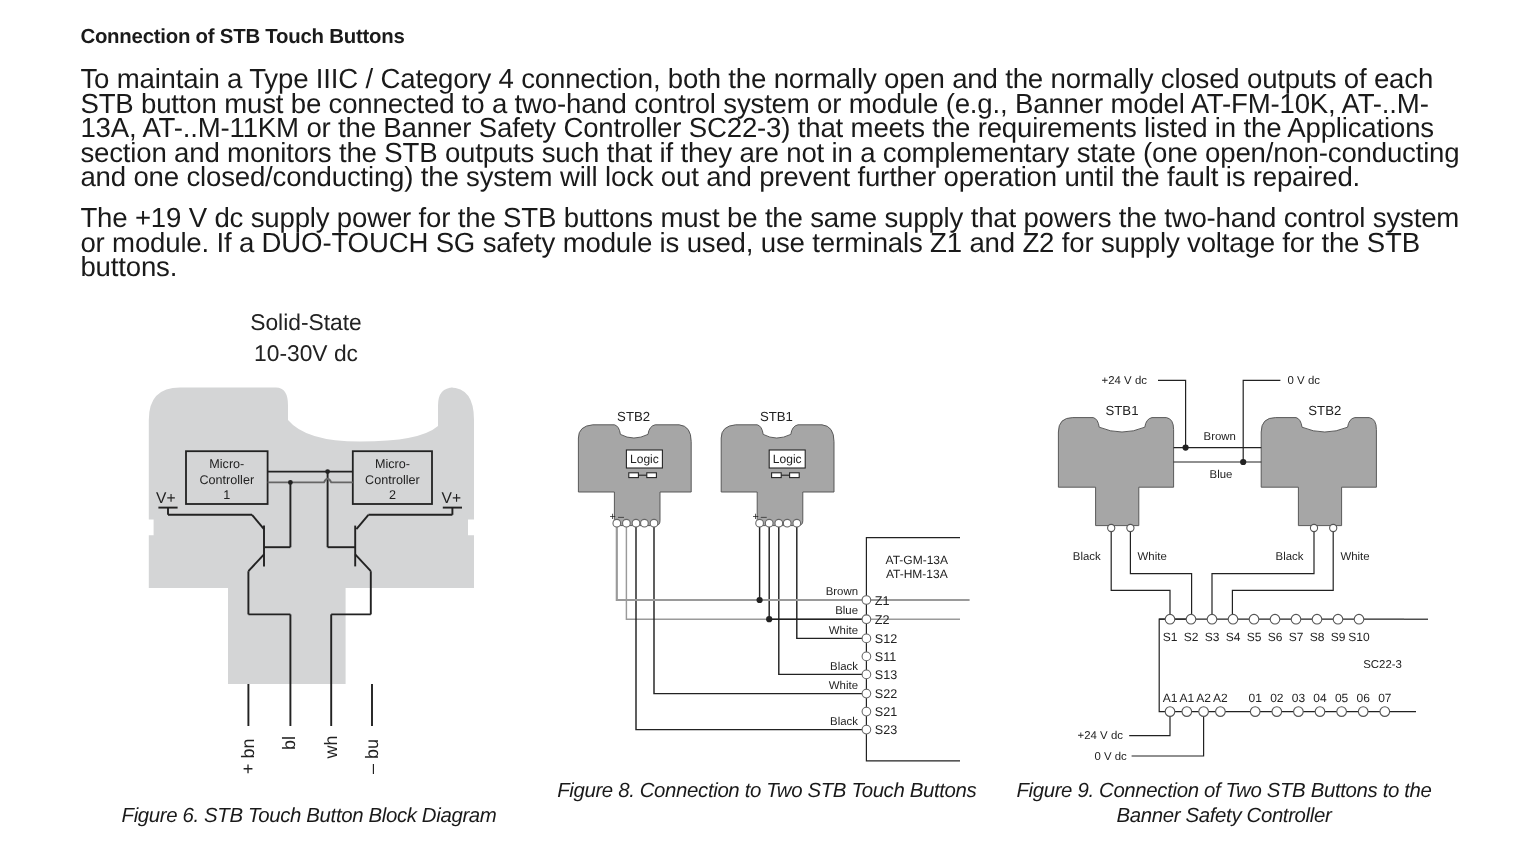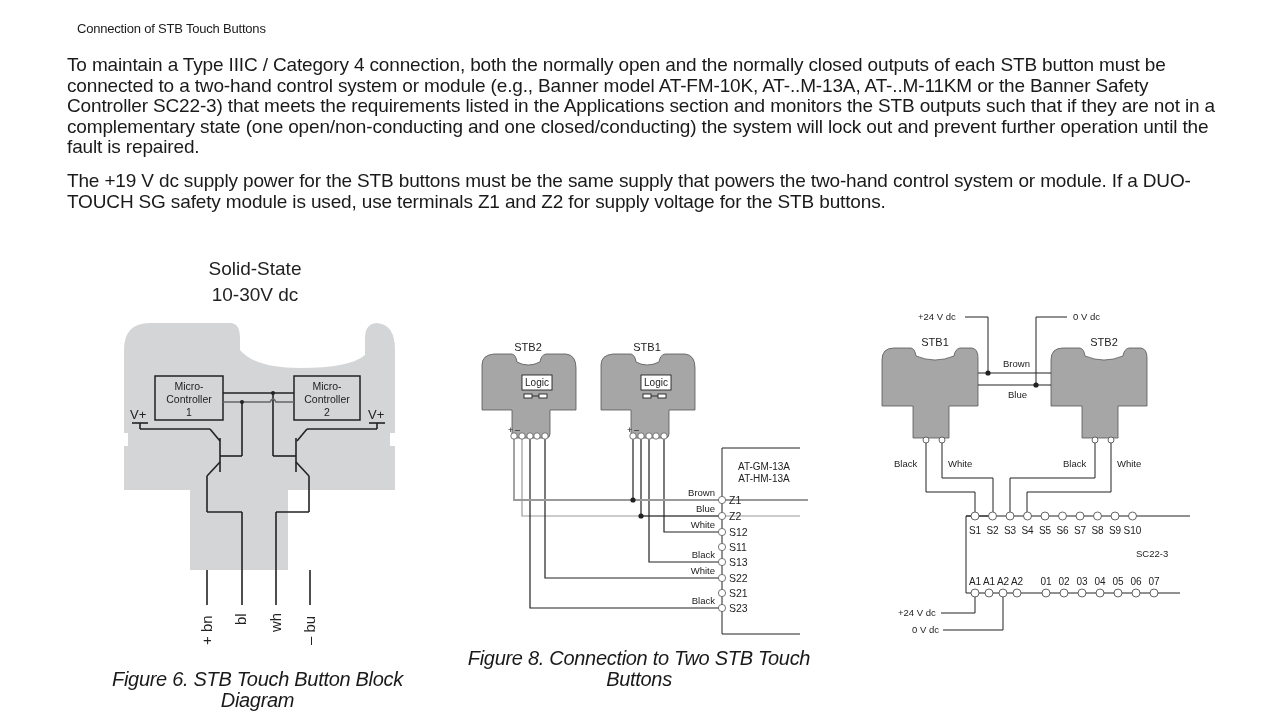--- a/index.html
+++ b/index.html
@@ -1,21 +1,21 @@
 <!DOCTYPE html>
 <html><head>
 <meta charset="utf-8">
 <style>
   html, body { margin:0; padding:0; background:#ffffff; }
   body { width:1280px; height:723px; position:relative; overflow:hidden; font-family:"Liberation Sans", sans-serif; color:#1a1a1a; }
-  .heading { position:absolute; left:77px; top:21px; font-family:"Liberation Sans", sans-serif; font-weight:normal; font-size:13px; letter-spacing:-0.2px; }
-  .para { position:absolute; left:67px; width:1150px; font-family:"Liberation Sans", sans-serif; font-size:19px; line-height:20.6px; letter-spacing:-0.15px; margin:0; }
+  .heading { position:absolute; left:67px; top:21px; font-family:"Liberation Sans", sans-serif; font-weight:bold; font-size:17px; letter-spacing:-0.2px; }
+  .para { position:absolute; left:67px; width:1150px; font-family:"Liberation Sans", sans-serif; font-size:23px; line-height:20.6px; letter-spacing:-0.15px; margin:0; }
   .p1 { top:55px; }
   .p2 { top:171px; }
-  .caption { position:absolute; font-family:"Liberation Sans", sans-serif; font-style:italic; font-size:20px; line-height:21px; text-align:center; color:#1a1a1a; letter-spacing:-0.3px; }
+  .caption { position:absolute; font-family:"Liberation Sans", sans-serif; font-style:italic; font-size:17px; line-height:21px; text-align:center; color:#1a1a1a; letter-spacing:-0.3px; }
   .cap7 { left:85px; top:669px; width:345px; }
   .cap8 { left:450px; top:648px; width:378px; }
   .cap9 { left:835px; top:648px; width:370px; }
   svg text { font-family:"Liberation Sans", sans-serif; }
   .fig { position:absolute; }
 </style>
 </head>
 <body>
 
 <div class="heading">Connection of STB Touch Buttons</div>
@@ -240,13 +240,15 @@
       <text x="258" y="285" font-size="10" text-anchor="middle" fill="#222">05</text>
       <circle cx="276" cy="293" r="4" fill="#fff" stroke="#555" stroke-width="0.9"></circle>
       <text x="276" y="285" font-size="10" text-anchor="middle" fill="#222">06</text>
       <circle cx="294" cy="293" r="4" fill="#fff" stroke="#555" stroke-width="0.9"></circle>
       <text x="294" y="285" font-size="10" text-anchor="middle" fill="#222">07</text>
     </g>
   <text x="38" y="316" font-size="9.5" fill="#222">+24 V dc</text>
   <text x="52" y="333" font-size="9.5" fill="#222">0 V dc</text>
 </svg>
 <div class="caption cap9">
+  <div>Figure 9. Connection of Two STB Buttons to the</div>
+  <div>Banner Safety Controller</div>
 </div>
 
 </body></html>

